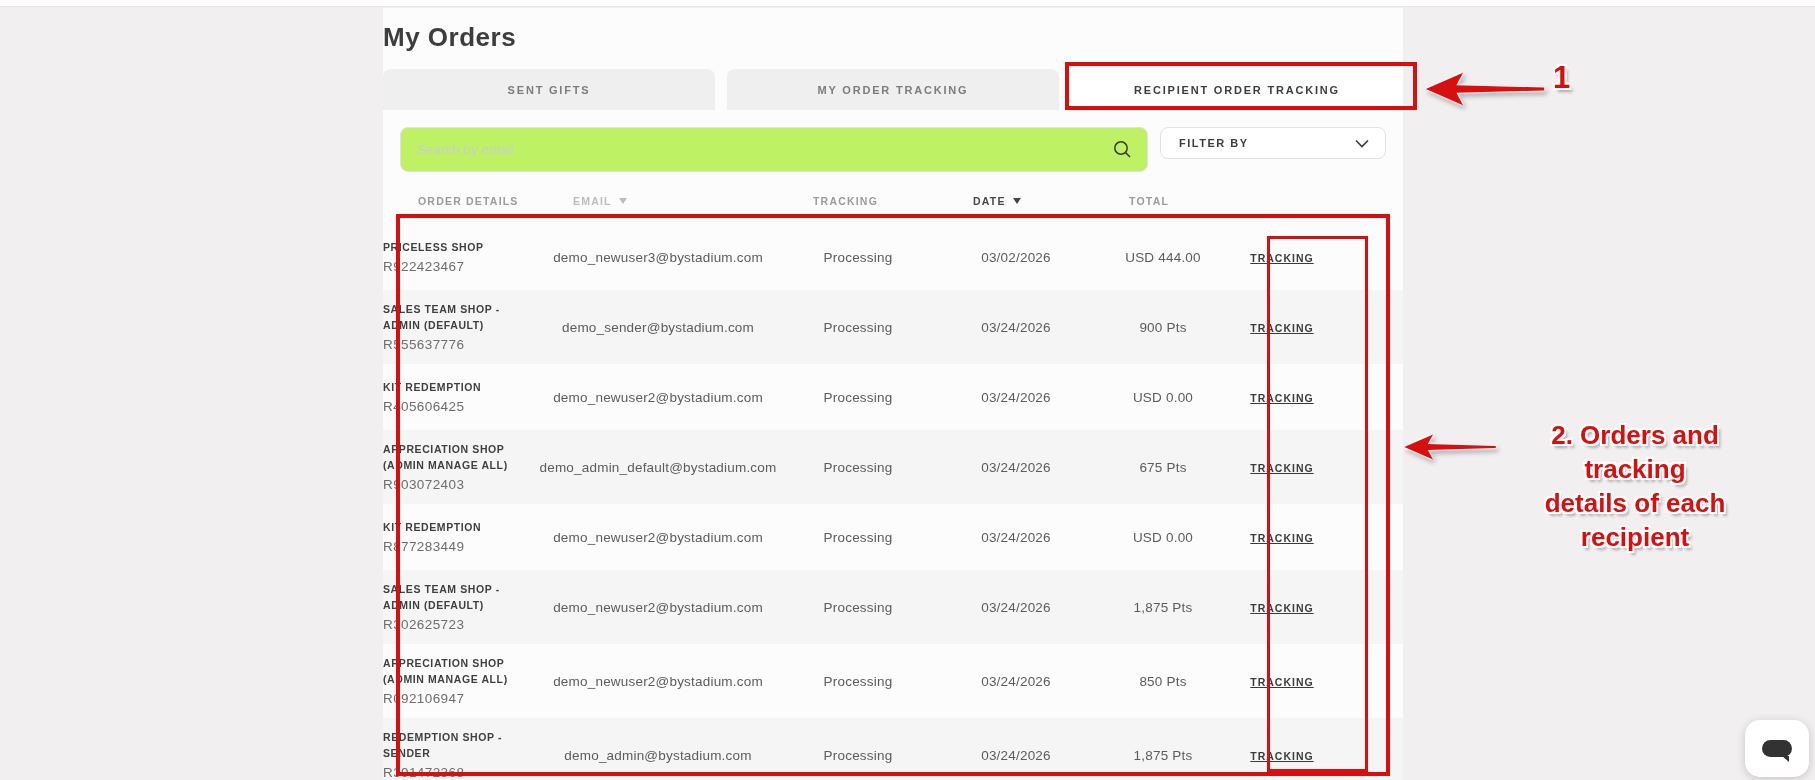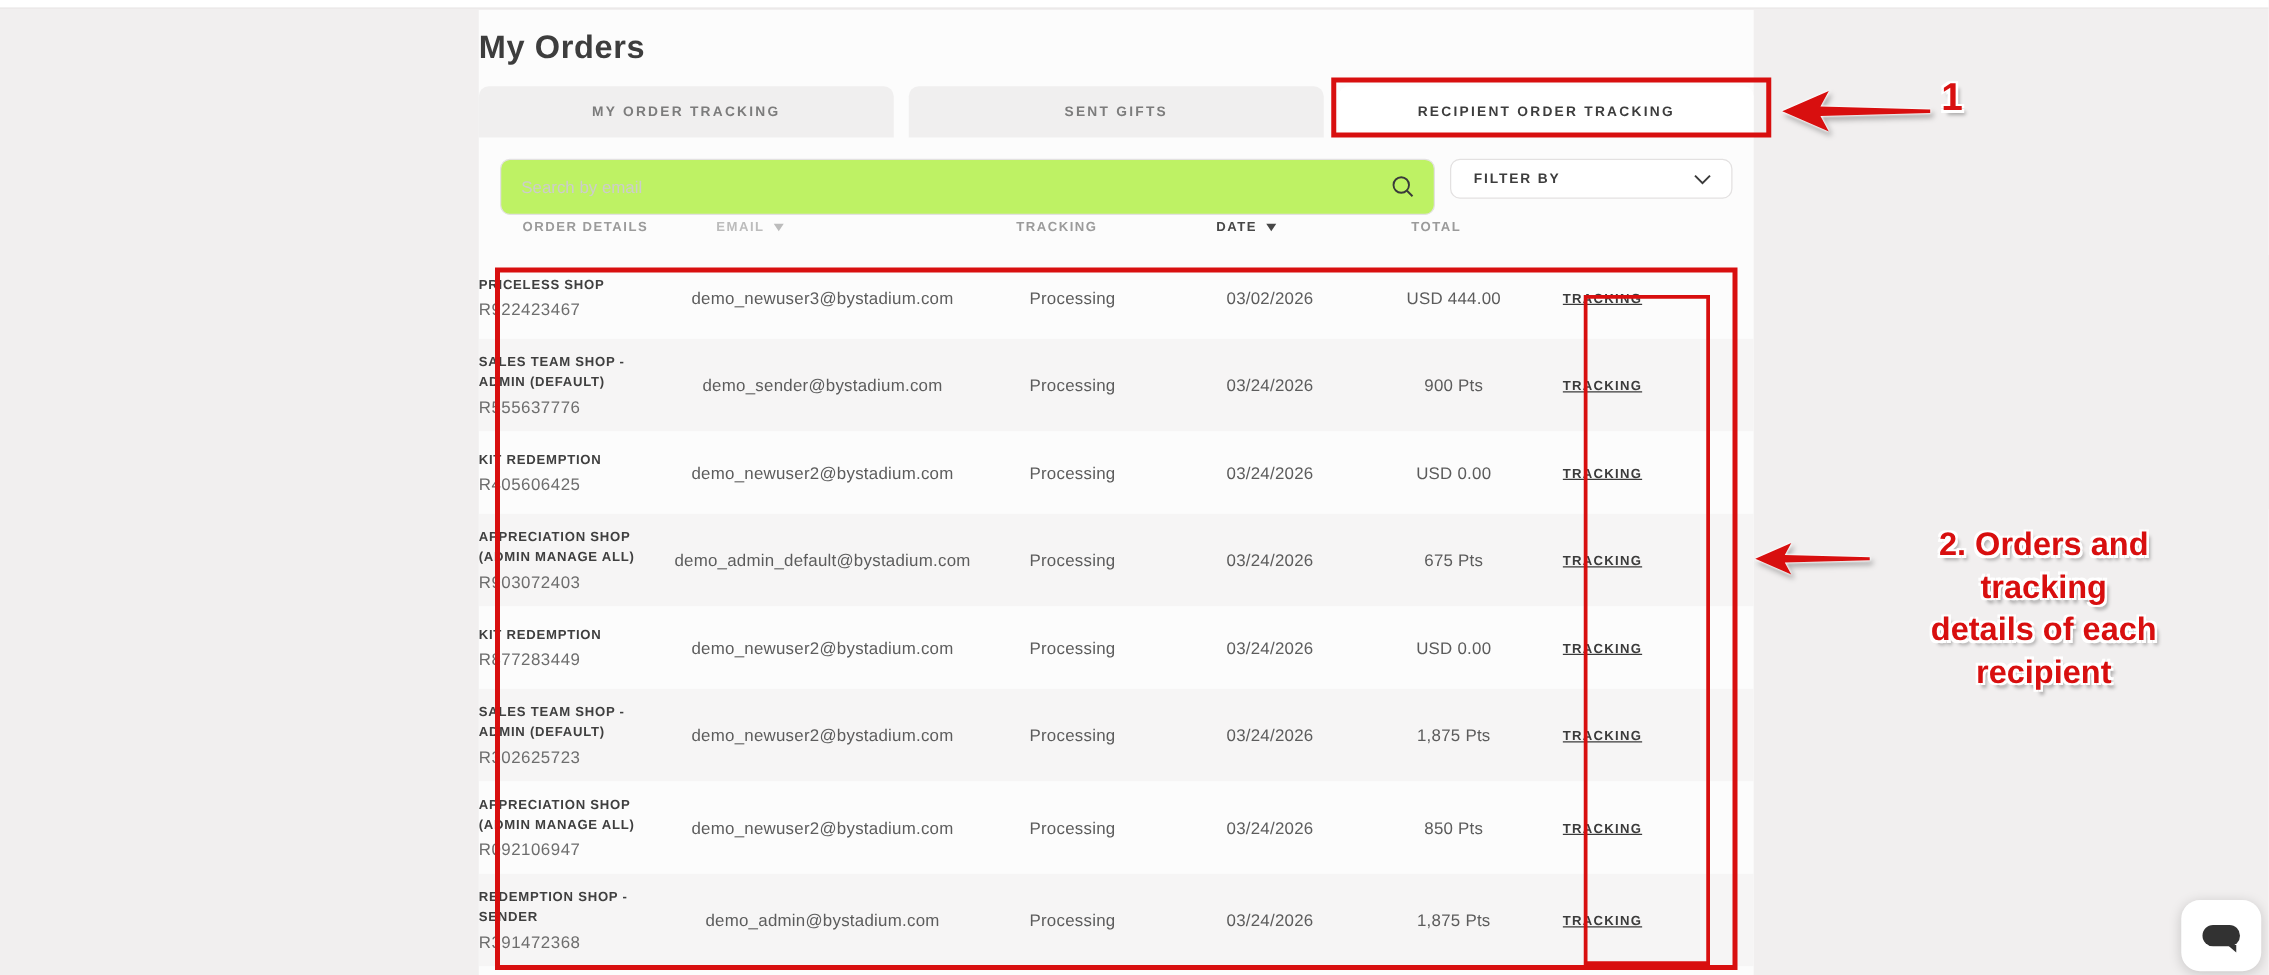--- a/index.html
+++ b/index.html
@@ -32,21 +32,21 @@
     font-family:"Liberation Sans", sans-serif; }
   .search-box input::placeholder { color:#cccccc; }
   .search-icon { position:absolute; right:16px; top:12px; width:20px; height:20px; }
   .filter-box { margin-left:12px; width:226px; height:32px; border:1px solid #e3e1e1;
     border-radius:8px; background:#fff; display:flex; align-items:center;
     justify-content:space-between; padding:0 16px 0 18px; cursor:pointer; }
   .filter-label { font-size:11px; font-weight:bold; letter-spacing:1.5px; color:#3d3d3d; }
 
   .grid-cols { display:grid; grid-template-columns:155px 240px 160px 156px 138px 100px;
     padding-left:35px; align-items:center; }
-  .thead { height:20px; }
+  .thead { margin-top:19px; height:20px; }
   .th { font-size:10.5px; font-weight:bold; letter-spacing:1.2px; color:#9b9b9b; display:flex; align-items:center; gap:7px; }
   .th.light { color:#bcbcbc; }
   .th.dark  { color:#474747; }
   .tri { width:0; height:0; border-left:4.5px solid transparent; border-right:4.5px solid transparent; border-top:6px solid #bcbcbc; }
   .tri.dark { border-top-color:#474747; }
 
   .rows { margin-top:13px; }
   .row { min-height:66px; padding:12px 0; }
   .row.tall { min-height:74px; }
   .row:nth-child(even) { background:#f6f5f5; }
@@ -86,22 +86,22 @@
 </head>
 <body>
 
 <div class="top-strip"></div>
 
 <div class="panel">
 
   <h1 class="page-title">My Orders</h1>
 
   <div class="tabs">
+    <div class="tab">SENT GIFTS</div>
     <div class="tab">MY ORDER TRACKING</div>
-    <div class="tab">SENT GIFTS</div>
     <div class="tab active">RECIPIENT ORDER TRACKING</div>
   </div>
 
   <div class="controls">
     <div class="search-box">
       <input type="text" value="" placeholder="Search by email" style="">
       <svg class="search-icon" viewBox="0 0 20 20">
         <circle cx="9" cy="9" r="6.2" fill="none" stroke="#3a3a3a" stroke-width="1.5"></circle>
         <line x1="13.6" y1="13.6" x2="18" y2="18" stroke="#3a3a3a" stroke-width="1.5"></line>
       </svg>

